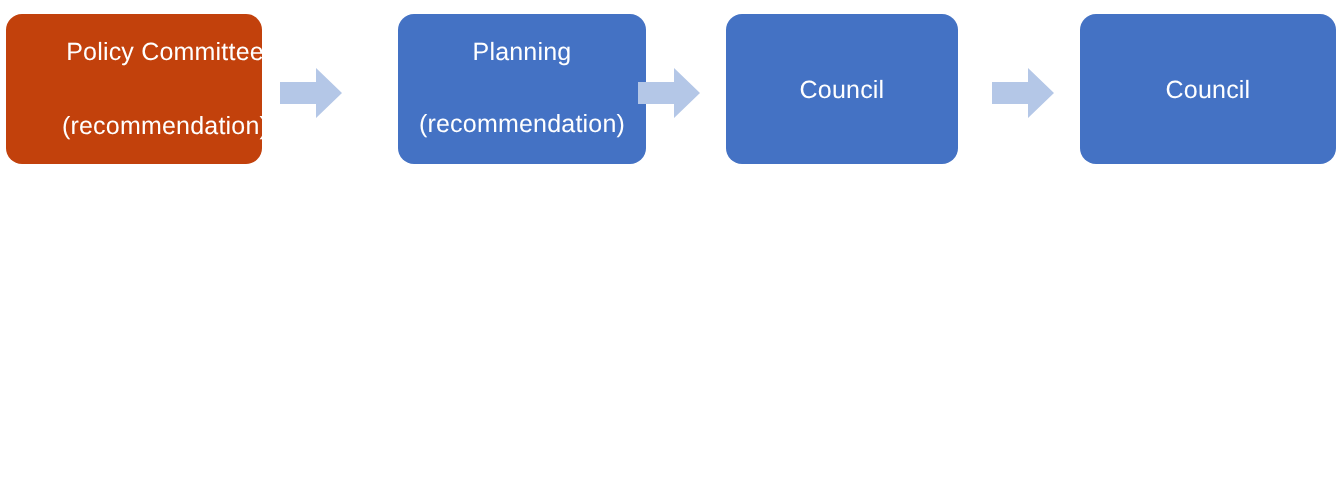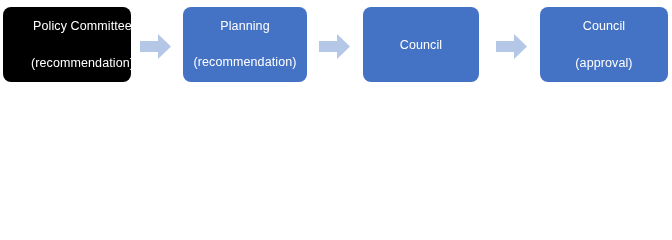--- a/index.html
+++ b/index.html
@@ -50,33 +50,33 @@
     width: 31px;
     height: 25px;
   }
   .arrow svg {
     display: block;
     width: 100%;
     height: 100%;
   }
   
   #node-0 { left: 3px;   width: 128px; }
-  #node-1 { left: 183px; width: 124px; }
+  #node-1 { left: 199px; width: 124px; }
   #node-2 { left: 363px; width: 116px; }
   #node-3 { left: 540px; width: 128px; }
   #arrow-0 { left: 140px; }
   #arrow-1 { left: 319px; }
   #arrow-2 { left: 496px; }
 </style>
 </head>
 <body style="background: rgb(255, 255, 255);">
 
 <div id="flow">
 
-  <div class="node" id="node-0" style="background: #000000; color: rgb(255, 255, 255); padding-left: 31px;">
+  <div class="node" id="node-0" style="background: #c2410c; color: rgb(255, 255, 255); padding-left: 31px;">
     <span class="node-line">Policy Committee</span>
     <span class="node-line gap-top">(recommendation)</span>
   </div>
 
   <div class="arrow" id="arrow-0">
     <svg viewBox="0 0 31 25" xmlns="http://www.w3.org/2000/svg" aria-hidden="true">
       <polygon points="0,7 18,7 18,0 31,12.5 18,25 18,18 0,18" fill="#B4C7E7"></polygon>
     </svg>
   </div>
 
@@ -96,16 +96,15 @@
   </div>
 
   <div class="arrow" id="arrow-2">
     <svg viewBox="0 0 31 25" xmlns="http://www.w3.org/2000/svg" aria-hidden="true">
       <polygon points="0,7 18,7 18,0 31,12.5 18,25 18,18 0,18" fill="#B4C7E7"></polygon>
     </svg>
   </div>
 
   <div class="node" id="node-3" style="background: rgb(68, 114, 196); color: rgb(255, 255, 255);">
     <span class="node-line">Council</span>
-    <span class="node-line gap-top">(approval)</span>
   </div>
 
 </div>
 
 </body></html>

